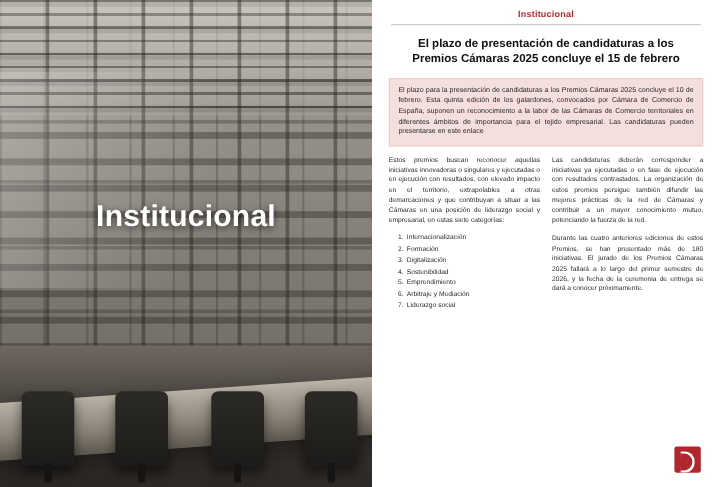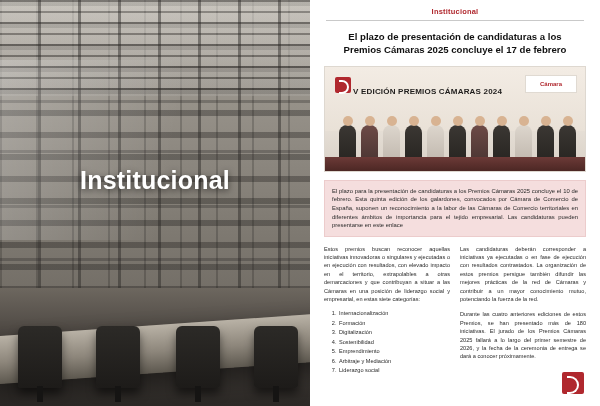--- a/index.html
+++ b/index.html
@@ -260,42 +260,22 @@
     <div class="left-title">Institucional</div>
   </div>
 
   <div class="divider"></div>
 
   <div class="right-panel">
 
     <div class="kicker">Institucional</div>
     <div class="kicker-rule"></div>
 
-    <div class="headline">El plazo de presentación de candidaturas a los Premios Cámaras 2025 concluye el 17 de febrero</div>
-
-    <div class="news-photo">
-      <div class="np-backdrop"></div>
-      <div class="np-logo-l"></div>
-      <div class="np-banner">V EDICIÓN PREMIOS CÁMARAS 2024</div>
-      <div class="np-logo-r">Cámara</div>
-      <div class="np-people">
-        <div class="p" style="left:14px"></div>
-        <div class="p f" style="left:36px"></div>
-        <div class="p w" style="left:58px"></div>
-        <div class="p" style="left:80px"></div>
-        <div class="p w" style="left:102px"></div>
-        <div class="p" style="left:124px"></div>
-        <div class="p f" style="left:146px"></div>
-        <div class="p" style="left:168px"></div>
-        <div class="p w" style="left:190px"></div>
-        <div class="p" style="left:212px"></div>
-        <div class="p" style="left:234px"></div>
-        <div class="np-floor"></div>
-      </div>
-    </div>
+    <div class="headline">El plazo de presentación de candidaturas a los Premios Cámaras 2025 concluye el 15 de febrero</div>
+
 
     <div class="lead-box">El plazo para la presentación de candidaturas a los Premios Cámaras 2025 concluye el 10 de febrero. Esta quinta edición de los galardones, convocados por Cámara de Comercio de España, suponen un reconocimiento a la labor de las Cámaras de Comercio territoriales en diferentes ámbitos de importancia para el tejido empresarial. Las candidaturas pueden presentarse en este enlace</div>
 
     <div class="cols">
       <div class="col">
         <div class="body-text">Estos premios buscan reconocer aquellas iniciativas innovadoras o singulares y ejecutadas o en ejecución con resultados, con elevado impacto en el territorio, extrapolables a otras demarcaciones y que contribuyan a situar a las Cámaras en una posición de liderazgo social y empresarial, en estas siete categorías:</div>
         <ol class="cat-list">
           <li>Internacionalización</li>
           <li>Formación</li>
           <li>Digitalización</li>

